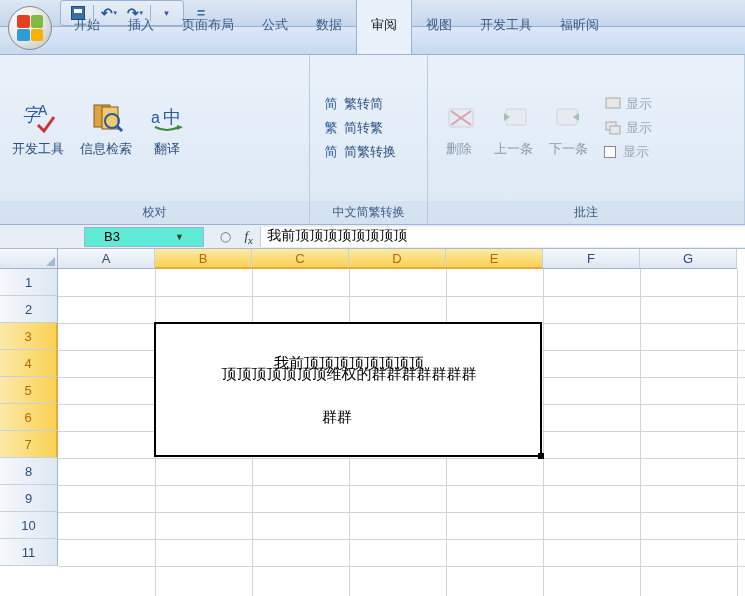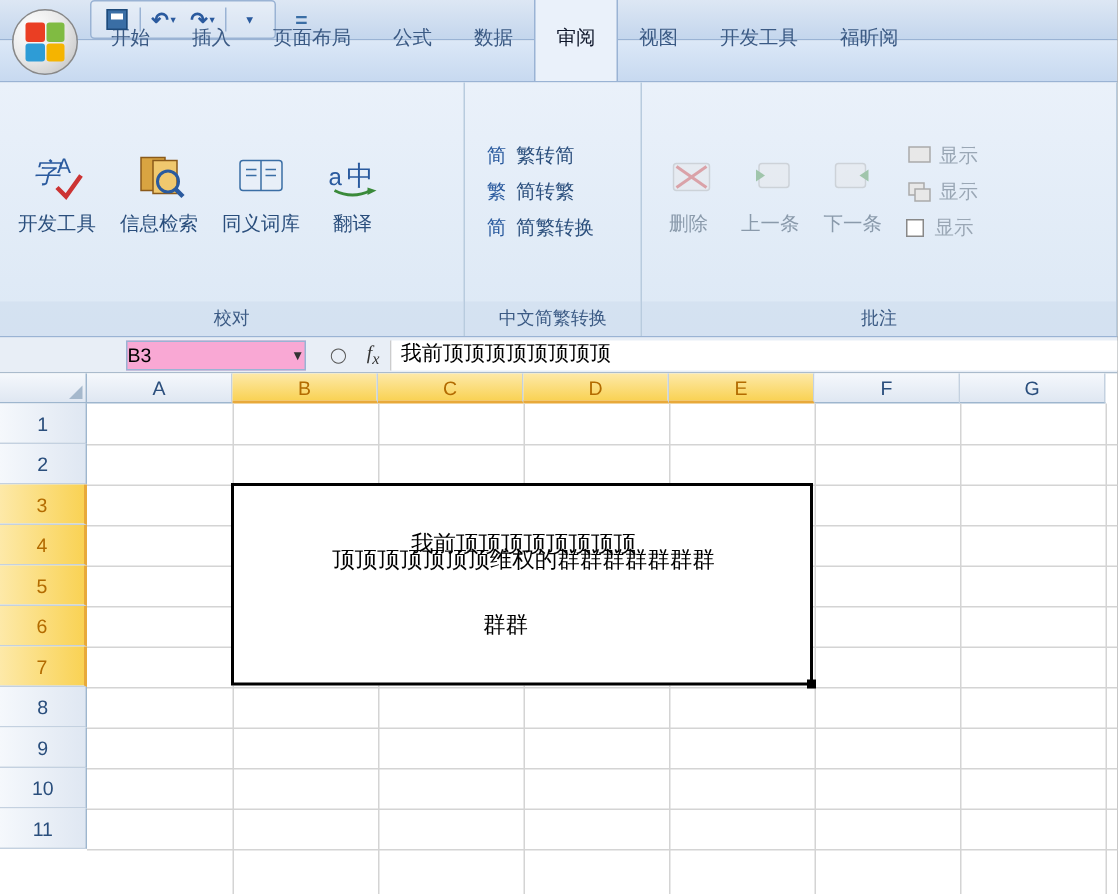--- a/index.html
+++ b/index.html
@@ -31,21 +31,21 @@
 .rbtn { display: flex; flex-direction: column; align-items: center; padding: 4px 8px; cursor: pointer; gap: 4px; }
 .rbtn-icon { width: 38px; height: 38px; display: flex; align-items: center; justify-content: center; }
 .rbtn-label { font-size: 13px; color: #2a4e7c; }
 .rbtn.disabled .rbtn-label { color: #8a9aab; }
 .rbtn.disabled .rbtn-icon svg { opacity: 0.4; }
 .small-row { display: flex; align-items: center; gap: 4px; padding: 2px 4px; font-size: 13px; color: #2a4e7c; cursor: pointer; }
 .small-icon { width: 18px; height: 18px; display: flex; align-items: center; justify-content: center; }
 .vstack { display: flex; flex-direction: column; gap: 2px; padding: 4px; }
 
 .formula-bar { height: 24px; background: #e8eef6; border-bottom: 1px solid #abc; display: flex; align-items: center; }
-.name-box { width: 120px; height: 20px; margin-left: 84px; background: #f9a8d4; border: 1px solid #9ab3d4; font-size: 13px; padding: 1px 0; display: flex; align-items: center; justify-content: space-between; }
+.name-box { width: 120px; height: 20px; margin-left: 84px; background: #5eead4; border: 1px solid #9ab3d4; font-size: 13px; padding: 1px 19px; display: flex; align-items: center; justify-content: space-between; }
 .nb-dd { font-size: 9px; color: #333; }
 .fx-area { display: flex; align-items: center; margin-left: 10px; flex: 1; }
 .fx-btn { width: 24px; height: 20px; display: flex; align-items: center; justify-content: center; font-style: italic; font-family: serif; font-size: 13px; color: #333; border-right: 1px solid #ccc; }
 .fx-circle { font-size: 10px; color: #555; padding: 0 6px; }
 .formula-input { flex: 1; height: 20px; background: #fff; border: none; font-size: 14px; padding: 0 6px; font-family: SimSun, serif; }
 
 .grid-area { position: relative; background: #fff; height: 347px; }
 .corner { position: absolute; left: 0; top: 0; width: 58px; height: 20px; background: linear-gradient(#f5f8fc, #dfe7f2); border-right: 1px solid #9eb6ce; border-bottom: 1px solid #9eb6ce; }
 .corner::after { content: ""; position: absolute; right: 2px; bottom: 2px; border-style: solid; border-width: 0 0 9px 9px; border-color: transparent transparent #a5b8cc transparent; }
 .col-headers { position: absolute; left: 58px; top: 0; right: 0; height: 20px; display: flex; }
@@ -132,33 +132,20 @@
         <div class="rbtn">
           <div class="rbtn-icon">
             <svg width="36" height="36">
                 <rect x="6" y="6" width="16" height="22" fill="#d9a441" stroke="#8a5a1a"></rect>
                 <rect x="14" y="8" width="16" height="22" fill="#f0c86e" stroke="#8a5a1a"></rect>
                 <circle cx="24" cy="22" r="7" fill="none" stroke="#2a5a9e" stroke-width="2"></circle>
                 <line x1="29" y1="27" x2="34" y2="32" stroke="#2a5a9e" stroke-width="3"></line>
               </svg>
           </div>
           <span class="rbtn-label">信息检索</span>
-        </div>
-        <div class="rbtn">
-          <div class="rbtn-icon">
-            <svg width="36" height="36">
-                <rect x="4" y="8" width="28" height="20" rx="2" fill="#e8eff8" stroke="#3a6ea5"></rect>
-                <line x1="18" y1="8" x2="18" y2="28" stroke="#3a6ea5"></line>
-                <line x1="8" y1="14" x2="15" y2="14" stroke="#3a6ea5"></line>
-                <line x1="8" y1="18" x2="15" y2="18" stroke="#3a6ea5"></line>
-                <line x1="21" y1="14" x2="28" y2="14" stroke="#3a6ea5"></line>
-                <line x1="21" y1="18" x2="28" y2="18" stroke="#3a6ea5"></line>
-              </svg>
-          </div>
-          <span class="rbtn-label">同义词库</span>
         </div>
         <div class="rbtn">
           <div class="rbtn-icon">
             <svg width="36" height="36">
                 <text x="2" y="24" font-size="16" fill="#2a5a9e">a</text>
                 <text x="14" y="24" font-size="18" fill="#2a5a9e">中</text>
                 <path d="M6 28 Q18 34 30 28" stroke="#3a8a3a" stroke-width="2" fill="none"></path>
                 <polygon points="28,26 34,28 28,31" fill="#3a8a3a"></polygon>
               </svg>
           </div>

